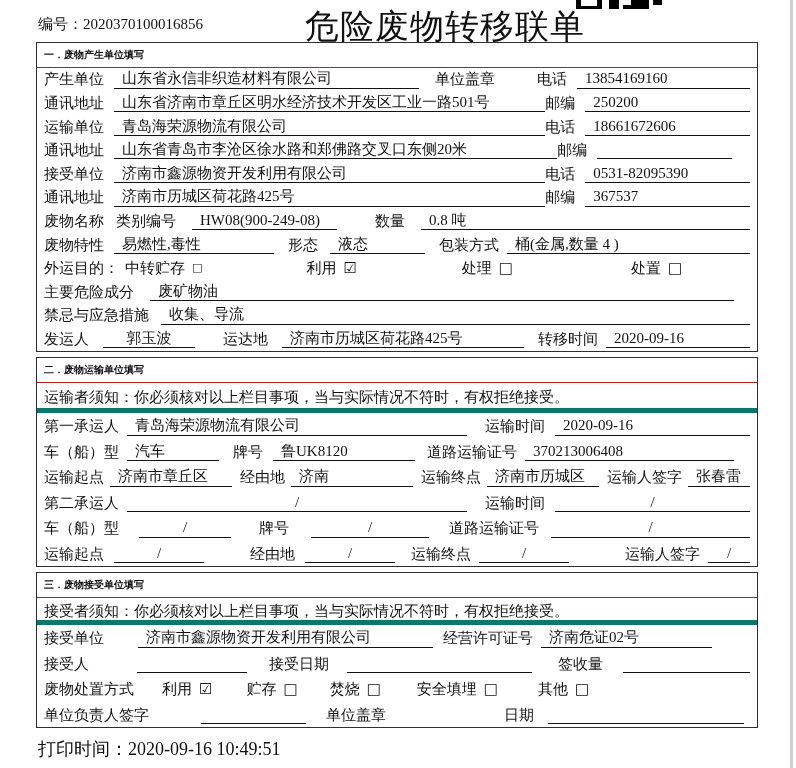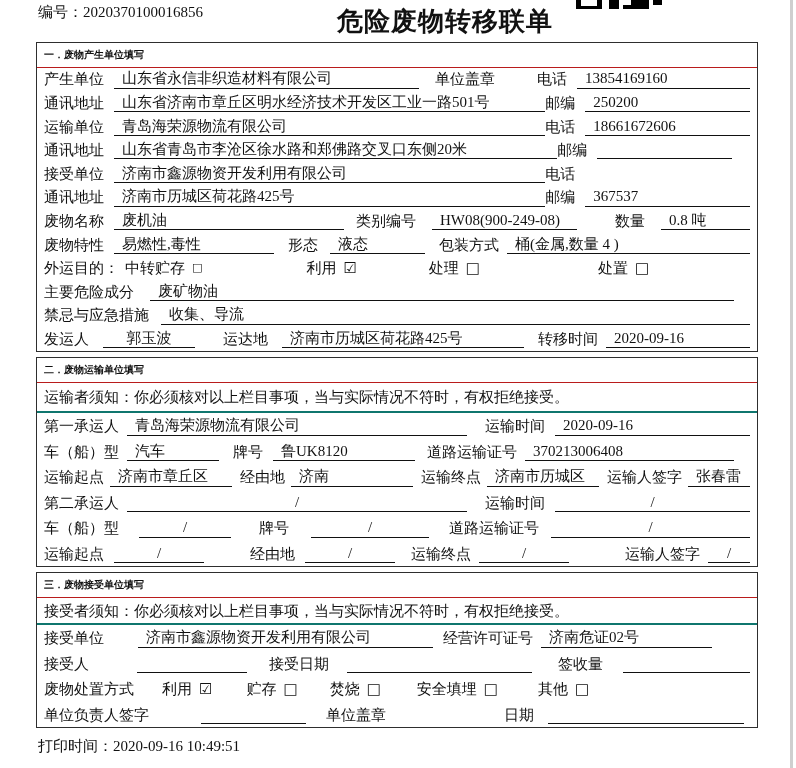--- a/index.html
+++ b/index.html
@@ -4,60 +4,60 @@
 <style>
   * { box-sizing: border-box; margin: 0; padding: 0; }
   html,body { background:#ffffff; }
   body {
     width: 796px; height: 768px;
     font-family: "Liberation Serif", "DejaVu Serif", serif;
     color: #111111; overflow: hidden;
   }
   .page { position: relative; width: 796px; height: 768px; background: #fff; }
 
-  .serial { position: absolute; left: 38px; top: 3px; font-size: 15px; white-space: nowrap; }
+  .serial { position: absolute; left: 38px; top: 15px; font-size: 15px; white-space: nowrap; }
   .doc-title { position: absolute; left: 300px; top: 4px; width: 290px; text-align: center;
-               font-size: 26px; font-weight: bold; letter-spacing: 1px; white-space: nowrap; }
+               font-size: 34px; font-weight: normal; letter-spacing: 1px; white-space: nowrap; }
 
   .qr { position: absolute; left: 576px; top: 0; width: 90px; height: 9px; }
   .qr i { position: absolute; background: #000; }
   .qr .q1 { left: 0; top: 0; width: 26px; height: 9px; background: transparent;
             border-left: 5px solid #000; border-right: 5px solid #000; border-bottom: 3px solid #000; }
   .qr .q2 { left: 33px; top: 0; width: 10px; height: 9px; }
   .qr .q3 { left: 47px; top: 5px; width: 12px; height: 4px; }
   .qr .q4 { left: 55px; top: 0; width: 18px; height: 9px; }
   .qr .q5 { left: 77px; top: 0; width: 9px;  height: 5px; }
 
   .edge-strip { position: absolute; left: 790px; top: 0; width: 3px; height: 768px; background: #cfcfcf; }
 
   .form { position: absolute; left: 36px; top: 42px; width: 722px; }
   .tbl { border: 1px solid #2e2e2e; background: #fff; }
   .tbl + .tbl { margin-top: 5px; }
 
   .sec-h { height: 25px; line-height: 24px; font-weight: bold; font-size: 10px;
            padding: 0 7px; border-bottom: 1px solid #b91c1c; white-space: nowrap; }
   .notice { height: 30px; line-height: 29px; padding: 0 7px; font-size: 15px;
-            border-bottom: 2px solid #0f766e; white-space: nowrap; }
+            border-bottom: 5px solid #0f766e; white-space: nowrap; }
   .t3 .notice { height: 27px; line-height: 26px; }
 
   .row { display: flex; align-items: flex-end; height: 23.6px; padding: 0 7px 3px 7px;
          font-size: 15px; white-space: nowrap; }
   .t2 .row, .t3 .row { height: 25.5px; }
 
   .lbl { line-height: 1.15; white-space: nowrap; }
   .v { border-bottom: 1px solid #111; line-height: 1.15; min-height: 17px;
        padding: 0 8px; margin-left: 10px; white-space: nowrap; }
   .vf { flex: 1; }
   .ctr { text-align: center; }
   .rgt { margin-left: auto; width: 213px; display: flex; align-items: flex-end; }
   .grp { display: flex; align-items: flex-start; }
   .cb { font-family: "DejaVu Sans", sans-serif; font-size: 15px; line-height: 1.1; margin-left: 7px; }
   .cb.sm { font-size: 11px; line-height: 1.4; }
 
-  .print-line { position: absolute; left: 38px; top: 737px; font-size: 15px; white-space: nowrap; font-family: Liberation Serif, serif; }
+  .print-line { position: absolute; left: 38px; top: 737px; font-size: 18px; white-space: nowrap; font-family: Liberation Serif, serif; }
 </style>
 </head>
 <body>
 
 <div class="page">
 
   <div class="serial">
     <span>编号：</span><span>2020370100016856</span>
   </div>
 
@@ -113,35 +113,35 @@
           <span class="lbl">邮编</span>
           <span class="v vf" style="margin-right:18px"></span>
         </span>
       </div>
 
       <div class="row">
         <span class="lbl">接受单位</span>
         <span class="v" style="width:448px">济南市鑫源物资开发利用有限公司</span>
         <span class="rgt">
           <span class="lbl">电话</span>
+          <span class="v vf">0531-82095390</span>
         </span>
       </div>
 
       <div class="row">
         <span class="lbl">通讯地址</span>
         <span class="v" style="width:448px">济南市历城区荷花路425号</span>
         <span class="rgt">
           <span class="lbl">邮编</span>
           <span class="v vf">367537</span>
         </span>
       </div>
 
       <div class="row">
         <span class="lbl">废物名称</span>
-        <span class="v" style="width:230px">废机油</span>
         <span class="lbl" style="margin-left:12px">类别编号</span>
         <span class="v" style="width:145px;margin-left:16px">HW08(900-249-08)</span>
         <span class="lbl" style="margin-left:38px">数量</span>
         <span class="v vf" style="margin-left:16px">0.8 吨</span>
       </div>
 
       <div class="row">
         <span class="lbl">废物特性</span>
         <span class="v" style="width:160px">易燃性,毒性</span>
         <span class="lbl" style="margin-left:14px">形态</span>
@@ -153,21 +153,21 @@
       <div class="row">
         <span class="lbl">外运目的：</span>
         <span class="grp" style="margin-left:6px">
           <span class="lbl">中转贮存</span>
           <span class="cb sm">□</span>
         </span>
         <span class="grp" style="margin-left:104px">
           <span class="lbl">利用</span>
           <span class="cb">☑</span>
         </span>
-        <span class="grp" style="margin-left:72px">
+        <span class="grp" style="margin-left:105px">
           <span class="lbl">处理</span>
           <span class="cb">□</span>
         </span>
         <span class="grp" style="margin-left:118px">
           <span class="lbl">处置</span>
           <span class="cb">□</span>
         </span>
       </div>
 
       <div class="row">

